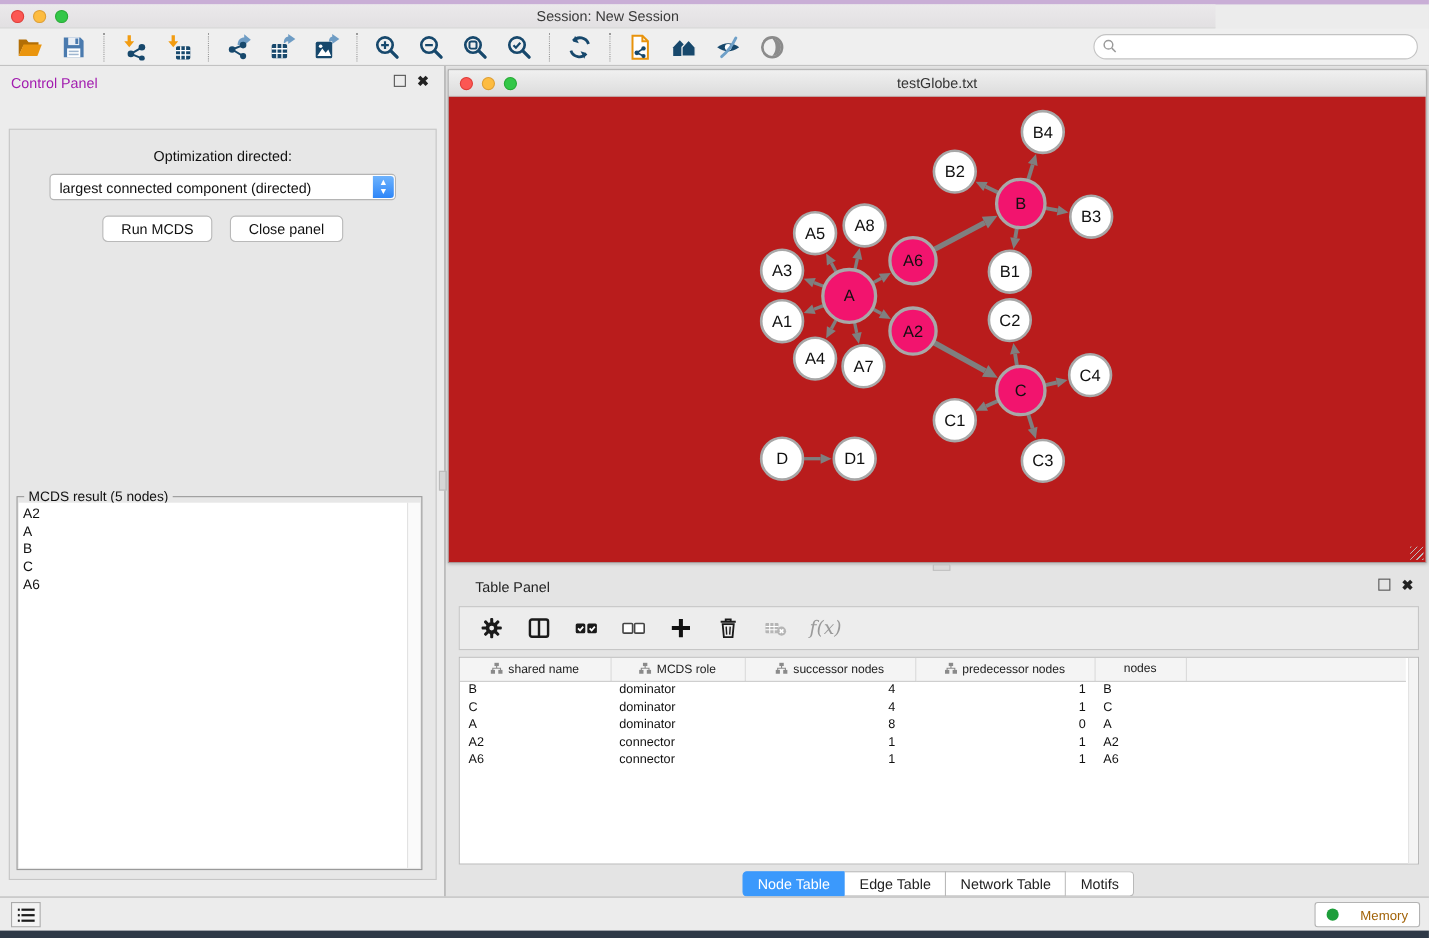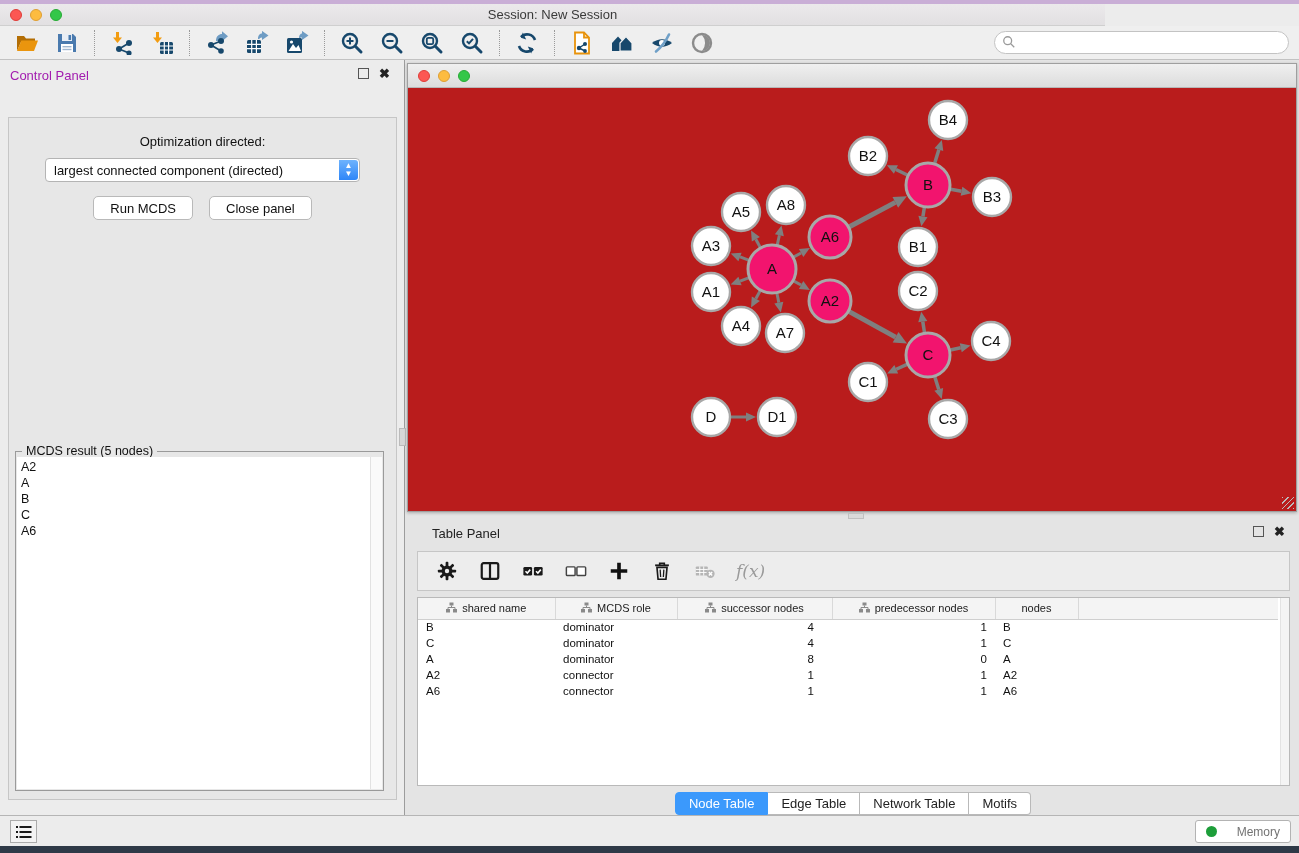--- a/index.html
+++ b/index.html
@@ -108,21 +108,21 @@
             padding:3px 13px; height:23px; cursor:pointer; }
   .tp-tab:first-child { border-left:1px solid #b9b9b9; border-radius:4px 0 0 4px; }
   .tp-tab:last-child { border-radius:0 4px 4px 0; }
   .tp-tab.active { background:#3b99fc; border-color:#3b99fc; color:#fff; }
 
   
   .statusbar { position:absolute; left:0; top:815px; width:1299px; height:31px; background:#ececec; border-top:1px solid #b5b5b5; }
   .list-btn { position:absolute; left:10px; top:4px; width:27px; height:23px; background:#f3f3f3; border:1px solid #ababab;
               display:flex; align-items:center; justify-content:center; cursor:pointer; }
   .mem-btn { position:absolute; right:8px; top:4px; height:23px; background:#fff; border:1px solid #b3b3b3; border-radius:3px;
-             display:flex; align-items:center; gap:20px; padding:0 10px; font-size:12px; color:#737373; cursor:pointer; }
+             display:flex; align-items:center; gap:20px; padding:0 10px; font-size:12px; color:#a16207; cursor:pointer; }
   .mem-dot { width:11px; height:11px; border-radius:50%; background:#1d9e3a; }
   .bottom-strip { position:absolute; left:0; top:846px; width:1299px; height:7px; background:#2e3947; }
 </style>
 </head>
 <body>
 
 <div class="top-strip"></div>
 <div class="titlebar">
   <div class="traffic">
     <span class="tl red"></span>
@@ -318,20 +318,21 @@
     <div class="v-grip"></div>
   </div>
 
   <div class="net-window">
     <div class="net-titlebar">
       <div class="traffic" style="top:6px;">
         <span class="tl red"></span>
         <span class="tl yellow"></span>
         <span class="tl green"></span>
       </div>
+      <div class="net-title">testGlobe.txt</div>
     </div>
     <div class="net-canvas">
       <svg id="graph" width="888" height="423" viewBox="0 0 888 423">
           <line x1="352.0557013272504" y1="159.03790244042816" x2="347.8109303542095" y2="151.23300097386908" stroke="#7f7f7f" stroke-width="3"></line>
           <polygon points="343.03321088510967,142.44816195004034 351.85195630517075,149.03525001808316 343.7699044032483,153.430751929655" fill="#7f7f7f"></polygon>
           <line x1="369.34242197013583" y1="156.57749956509346" x2="371.3753967570316" y2="147.2839005392841" stroke="#7f7f7f" stroke-width="3"></line>
           <polygon points="373.5123655450859,137.5149003653215 375.8691368370544,148.2669061817891 366.8816566770088,146.3008948967791" fill="#7f7f7f"></polygon>
           <line x1="340.6075678401552" y1="172.17990262825523" x2="332.0066158782076" y2="168.9369207409635" stroke="#7f7f7f" stroke-width="3"></line>
           <polygon points="322.64964301426966,165.4088817922656 333.6295137946086,164.63271322355206 330.38371796180655,173.24112825837494" fill="#7f7f7f"></polygon>
           <line x1="340.6075678401552" y1="189.82009737174477" x2="332.0066158782076" y2="193.0630792590365" stroke="#7f7f7f" stroke-width="3"></line>

